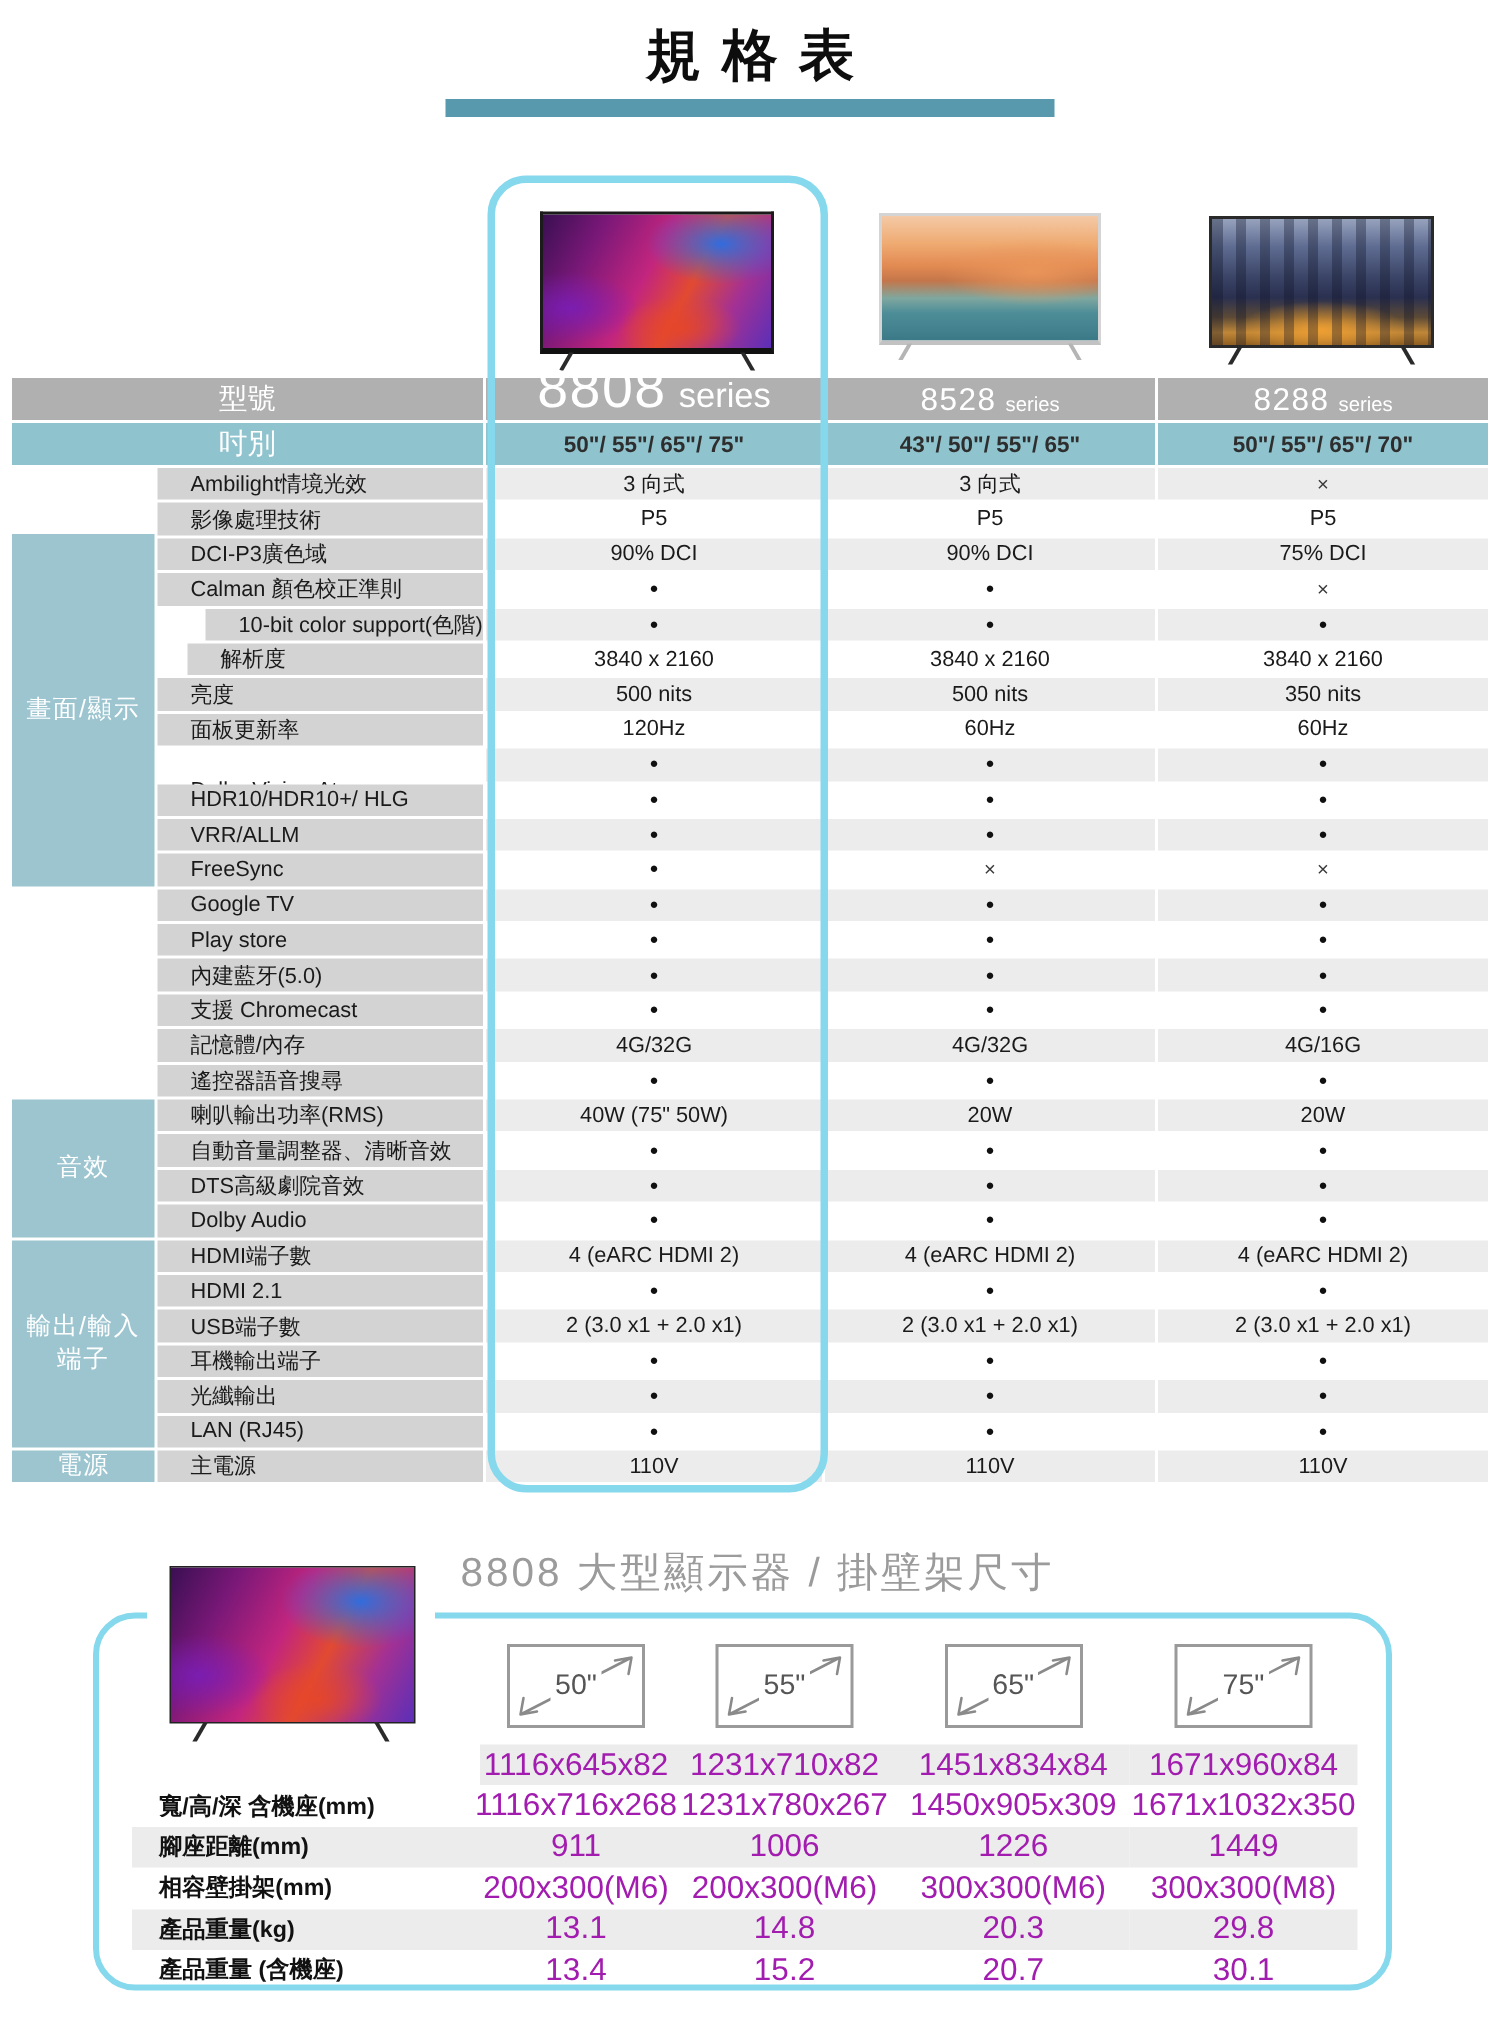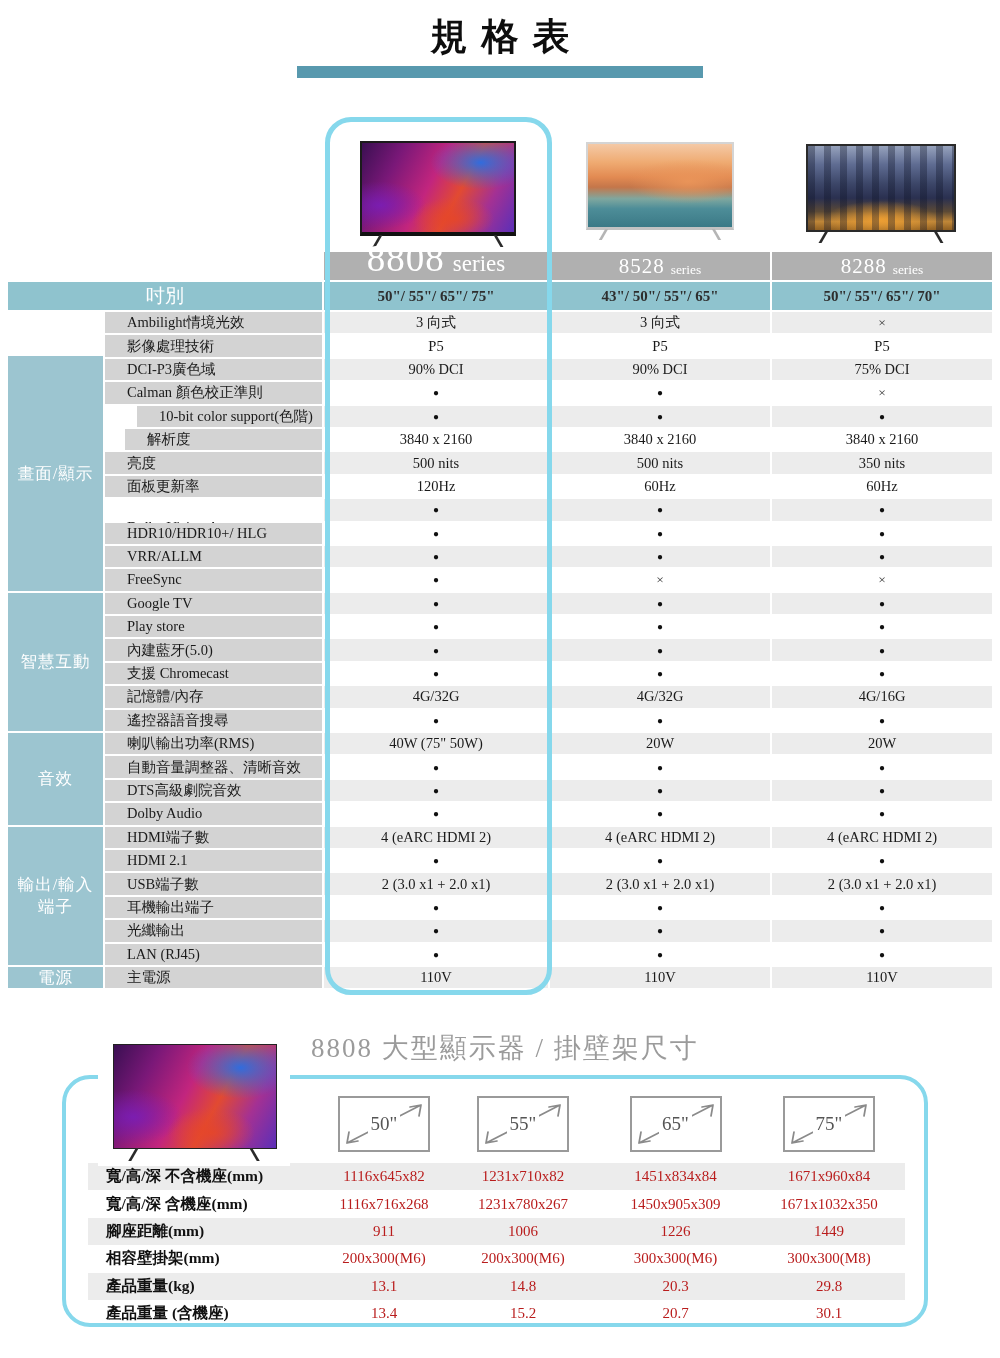--- a/index.html
+++ b/index.html
@@ -1,21 +1,21 @@
 <!DOCTYPE html>
 <html style="--accent-teal: #5899ae; --header-gray: #b0b0b0; --header-teal: #8fc3ce; --category-teal: #9cc5d0; --highlight-blue: #86d8ec; --row-alt: #ececec; --label-gray: #d3d3d3;"><head>
 <meta charset="utf-8">
 <style>
   :root{
     --accent-teal:#5899ae; --header-gray:#b0b0b0; --header-teal:#8fc3ce;
     --category-teal:#9cc5d0; --highlight-blue:#86d8ec; --row-alt:#ececec; --label-gray:#d3d3d3;
   }
   html,body{margin:0;padding:0;background:#fff;}
   .page{position:relative;width:1000px;height:1358px;background:#fff;overflow:hidden;
-        font-family:Liberation Serif, serif;color:#1c1c1c;}
+        font-family:Liberation Sans, sans-serif;color:#1c1c1c;}
   .main-title{position:absolute;top:12px;left:0;width:1000px;text-align:center;
     font-size:37px;font-weight:700;letter-spacing:14px;padding-left:14px;box-sizing:border-box;color:#0d0d0d;}
   .title-bar{position:absolute;left:297px;top:66px;width:406px;height:12px;background:var(--accent-teal);}
 
   
   .tv{position:absolute;}
   .tv .screen{width:100%;box-sizing:border-box;}
   .tv .leg{position:absolute;width:3px;background:#2a2a2a;}
   .tv1{left:360px;top:141px;width:156px;}
   .tv1 .screen{height:95px;border:2px solid #1b1b1b;border-bottom:4px solid #111;
@@ -84,21 +84,21 @@
     grid-template-columns:232px 128px 150px 155px 152px;height:62px;z-index:1;}
   .sb-wrap{display:flex;align-items:center;justify-content:center;}
   .size-box{position:relative;width:92px;height:56px;border:2px solid #9a9a9a;background:#fff;box-sizing:border-box;}
   .size-box svg{position:absolute;left:0;top:0;width:100%;height:100%;}
   .size-label{position:absolute;inset:0;display:flex;align-items:center;justify-content:center;
     font-size:19px;color:#555;}
   .size-label span{background:#fff;padding:0 3px;}
   .wm-table{position:absolute;left:88px;top:1163px;display:grid;
     grid-template-columns:232px 128px 150px 155px 152px;grid-auto-rows:27.4px;z-index:1;}
   .wm-label{display:flex;align-items:center;padding-left:18px;font-size:15.5px;font-weight:600;color:#111;box-sizing:border-box;}
-  .wm-value{display:flex;align-items:center;justify-content:center;font-size:15px;font-weight:500;color:#b91c1c;}
+  .wm-value{display:flex;align-items:center;justify-content:center;font-size:21px;font-weight:500;color:#a21caf;}
   .wm-alt{background:var(--row-alt);}
 </style>
 </head>
 <body>
 
 <div class="page">
 
   <div class="main-title">規格表</div>
   <div class="title-bar"></div>
 
@@ -112,20 +112,21 @@
     <div class="leg l"></div>
     <div class="leg r"></div>
   </div>
   <div class="tv tv3">
     <div class="screen"></div>
     <div class="leg l"></div>
     <div class="leg r"></div>
   </div>
 
   <div class="spec-grid" id="specGrid">
+    <div class="cell hdr-model-label" style="grid-area:1/1/2/3">型號</div>
     <div class="cell model-cell primary" style="grid-area:1/3/2/4">
       <span class="num">8808</span>
       <span class="suf">series</span>
     </div>
     <div class="cell model-cell" style="grid-area:1/4/2/5">
       <span class="num">8528</span>
       <span class="suf">series</span>
     </div>
     <div class="cell model-cell" style="grid-area:1/5/2/6">
       <span class="num">8288</span>
@@ -179,23 +180,20 @@
       <div class="cell value-cell dot" style="grid-area: 12 / 4;">●</div>
       <div class="cell value-cell dot" style="grid-area: 12 / 5;">●</div>
       <div class="cell label-cell" style="grid-area: 13 / 2;">VRR/ALLM</div>
       <div class="cell value-cell alt dot" style="grid-area: 13 / 3;">●</div>
       <div class="cell value-cell alt dot" style="grid-area: 13 / 4;">●</div>
       <div class="cell value-cell alt dot" style="grid-area: 13 / 5;">●</div>
       <div class="cell label-cell" style="grid-area: 14 / 2;">FreeSync</div>
       <div class="cell value-cell dot" style="grid-area: 14 / 3;">●</div>
       <div class="cell value-cell cross" style="grid-area: 14 / 4;">×</div>
       <div class="cell value-cell cross" style="grid-area: 14 / 5;">×</div>
-      <div class="cell cat-cell" style="grid-area: 15 / 1 / span 6;">
-        <div>智慧互動</div>
-      </div>
       <div class="cell label-cell" style="grid-area: 15 / 2;">Google TV</div>
       <div class="cell value-cell alt dot" style="grid-area: 15 / 3;">●</div>
       <div class="cell value-cell alt dot" style="grid-area: 15 / 4;">●</div>
       <div class="cell value-cell alt dot" style="grid-area: 15 / 5;">●</div>
       <div class="cell label-cell" style="grid-area: 16 / 2;">Play store</div>
       <div class="cell value-cell dot" style="grid-area: 16 / 3;">●</div>
       <div class="cell value-cell dot" style="grid-area: 16 / 4;">●</div>
       <div class="cell value-cell dot" style="grid-area: 16 / 5;">●</div>
       <div class="cell label-cell" style="grid-area: 17 / 2;">內建藍牙(5.0)</div>
       <div class="cell value-cell alt dot" style="grid-area: 17 / 3;">●</div>
@@ -314,21 +312,20 @@
           <svg viewBox="0 0 88 52">
             <path d="M7 45 L81 7 M81 7 L70 9 M81 7 L79 18 M7 45 L18 43 M7 45 L9 34" stroke="#8a8a8a" stroke-width="1.7" fill="none" stroke-linecap="round"></path>
           </svg>
           <span class="size-label">
             <span>75"</span>
           </span>
         </div>
       </div>
     </div>
   <div class="wm-table" id="wmTable">
-      <div class="wm-label wm-alt" style="grid-area: 1 / 1;">寬/高/深 不含機座(mm)</div>
       <div class="wm-value wm-alt" style="grid-area: 1 / 2;">1116x645x82</div>
       <div class="wm-value wm-alt" style="grid-area: 1 / 3;">1231x710x82</div>
       <div class="wm-value wm-alt" style="grid-area: 1 / 4;">1451x834x84</div>
       <div class="wm-value wm-alt" style="grid-area: 1 / 5;">1671x960x84</div>
       <div class="wm-label" style="grid-area: 2 / 1;">寬/高/深 含機座(mm)</div>
       <div class="wm-value" style="grid-area: 2 / 2;">1116x716x268</div>
       <div class="wm-value" style="grid-area: 2 / 3;">1231x780x267</div>
       <div class="wm-value" style="grid-area: 2 / 4;">1450x905x309</div>
       <div class="wm-value" style="grid-area: 2 / 5;">1671x1032x350</div>
       <div class="wm-label wm-alt" style="grid-area: 3 / 1;">腳座距離(mm)</div>

